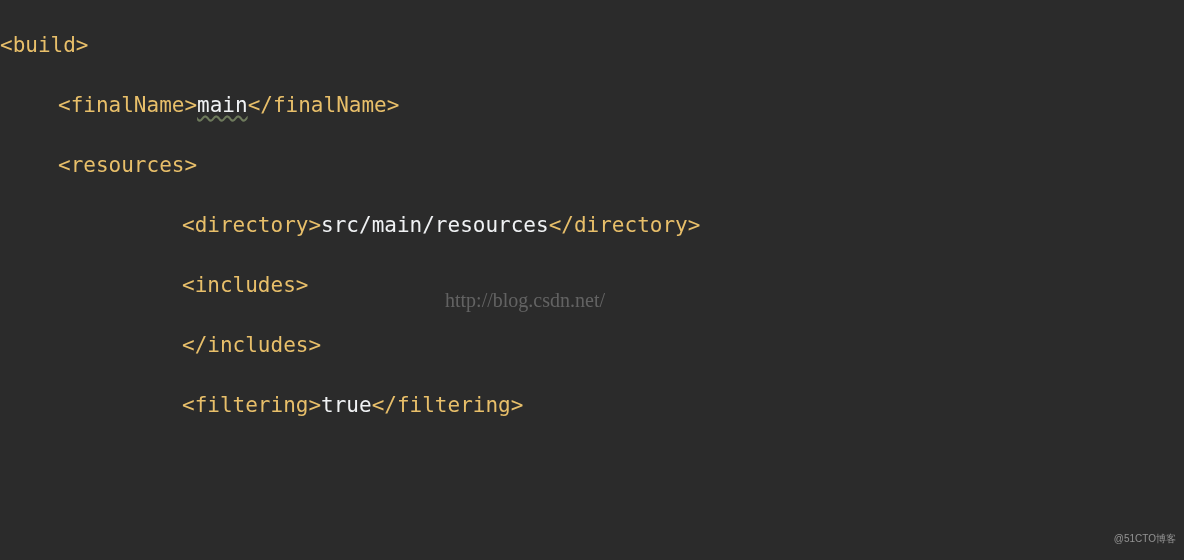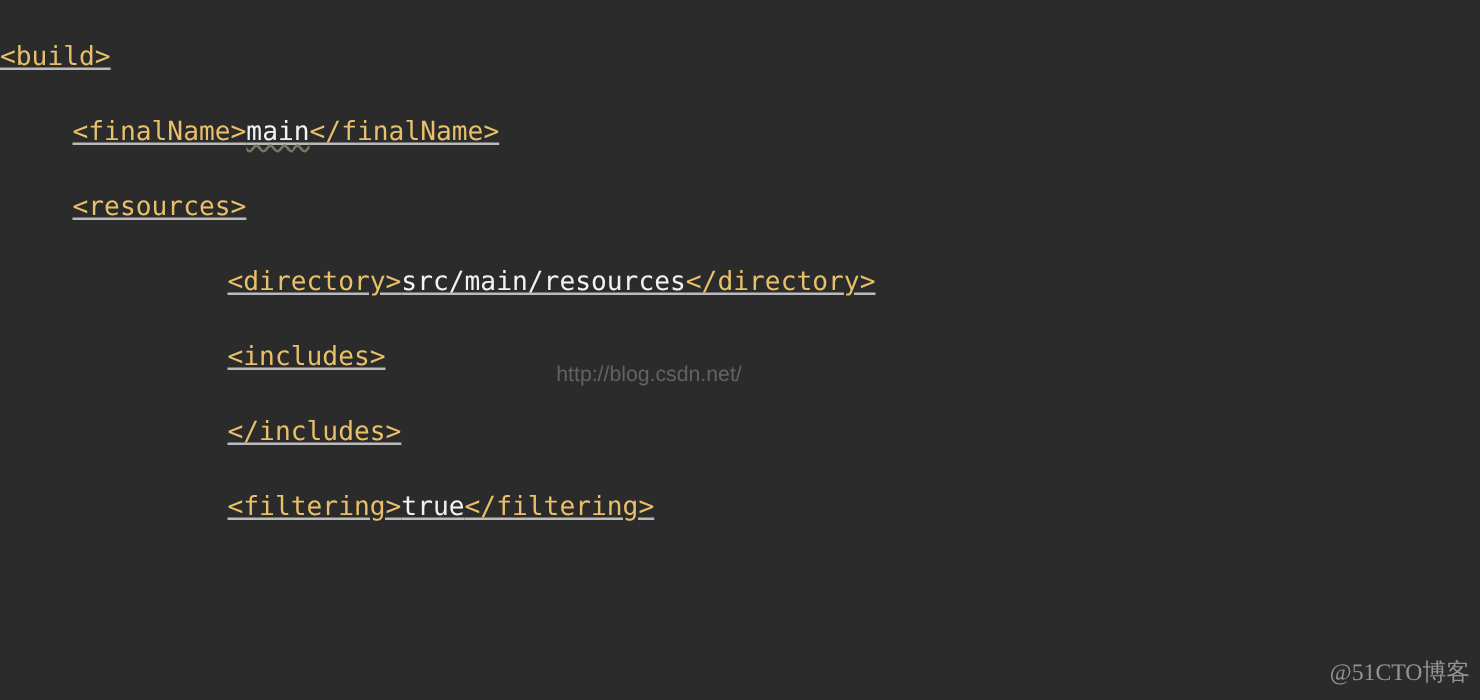--- a/index.html
+++ b/index.html
@@ -24,40 +24,40 @@
   .txt { color: #f0f2f4; }
   .underline-wave {
     text-decoration: underline wavy #6e7a5c;
     text-underline-offset: 3px;
   }
   .watermark {
     position: absolute;
     top: 285px;
     left: 445px;
     color: #9a9a9a;
-    font-size: 17px;
-    font-family: Liberation Sans, sans-serif;
+    font-size: 20px;
+    font-family: Liberation Serif, serif;
     opacity: 0.5;
     pointer-events: none;
   }
   .footer-wm {
     position: absolute;
     bottom: 6px;
     right: 8px;
     color: #bfbfbf;
-    font-size: 19px;
-    font-family: Liberation Serif, serif;
+    font-size: 10px;
+    font-family: Liberation Sans, sans-serif;
     opacity: 0.7;
     pointer-events: none;
   }
   .in1 { padding-left: 58px; display:inline-block;}
   .in2 { padding-left: 116px; display:inline-block;}
   .in3 { padding-left: 182px; display:inline-block;}
   .in4 { padding-left: 240px; display:inline-block;}
-  .line { display:block; height:30px;text-decoration:underline; }
+  .line { display:block; height:30px; }
 </style>
 </head>
 <body>
 
 <div class="code">
 <span class="line"><span class="tag">&lt;build&gt;</span></span>
 <span class="line"><span class="in1"></span><span class="tag">&lt;finalName&gt;</span><span class="txt underline-wave">main</span><span class="tag">&lt;/finalName&gt;</span></span>
 <span class="line"><span class="in1"></span><span class="tag">&lt;resources&gt;</span></span>
 <span class="line"><span class="in3"></span><span class="tag">&lt;directory&gt;</span><span class="txt">src/main/resources</span><span class="tag">&lt;/directory&gt;</span></span>
 <span class="line"><span class="in3"></span><span class="tag">&lt;includes&gt;</span></span>

